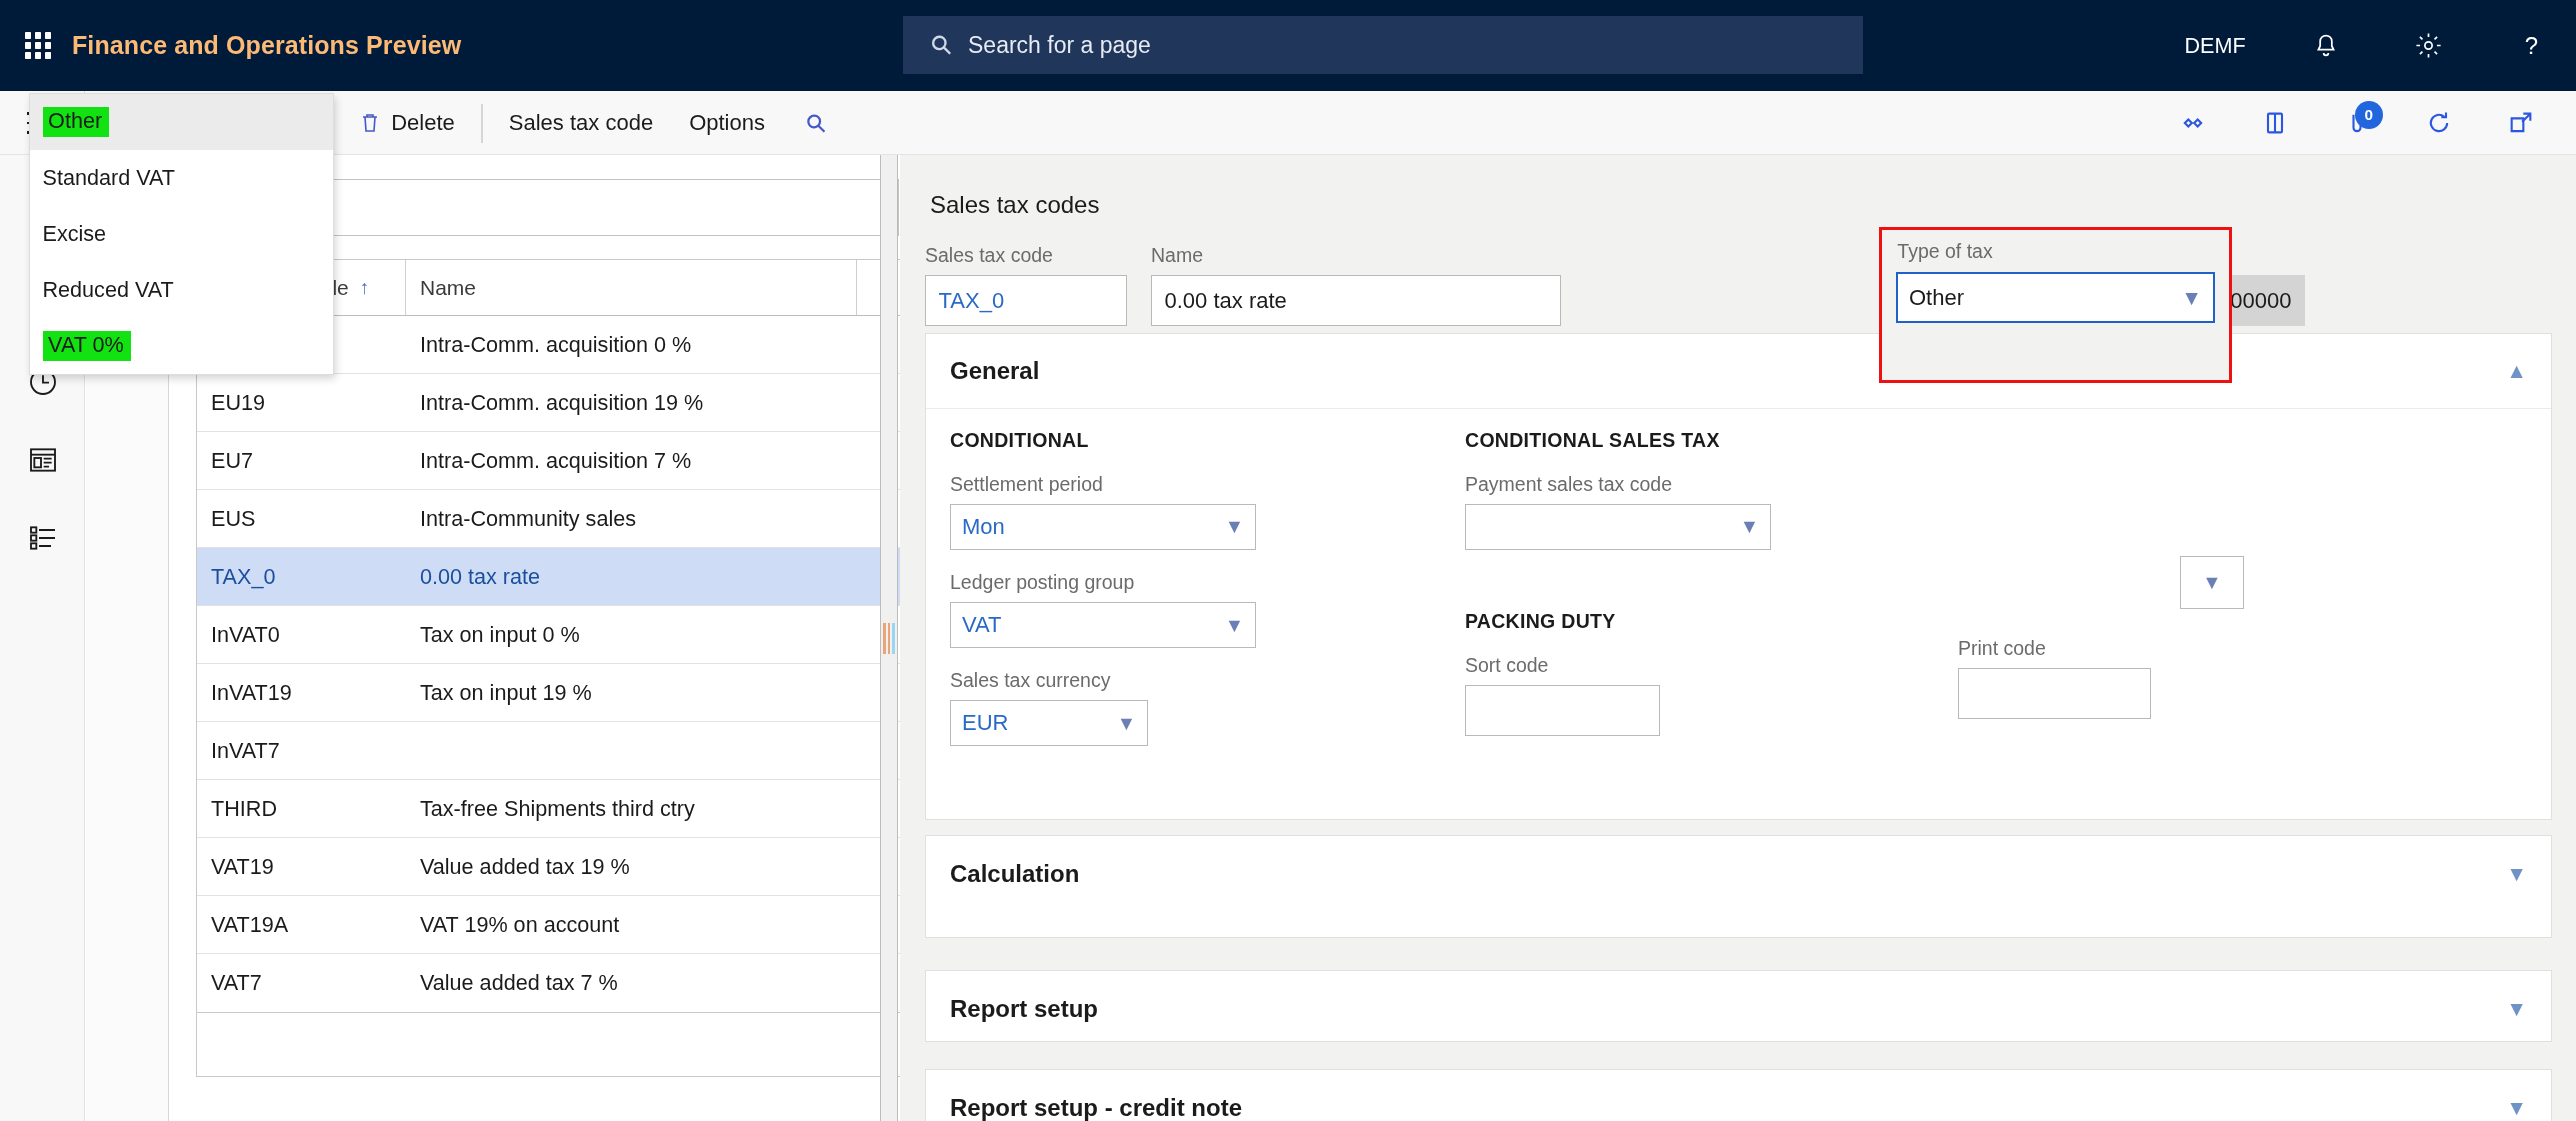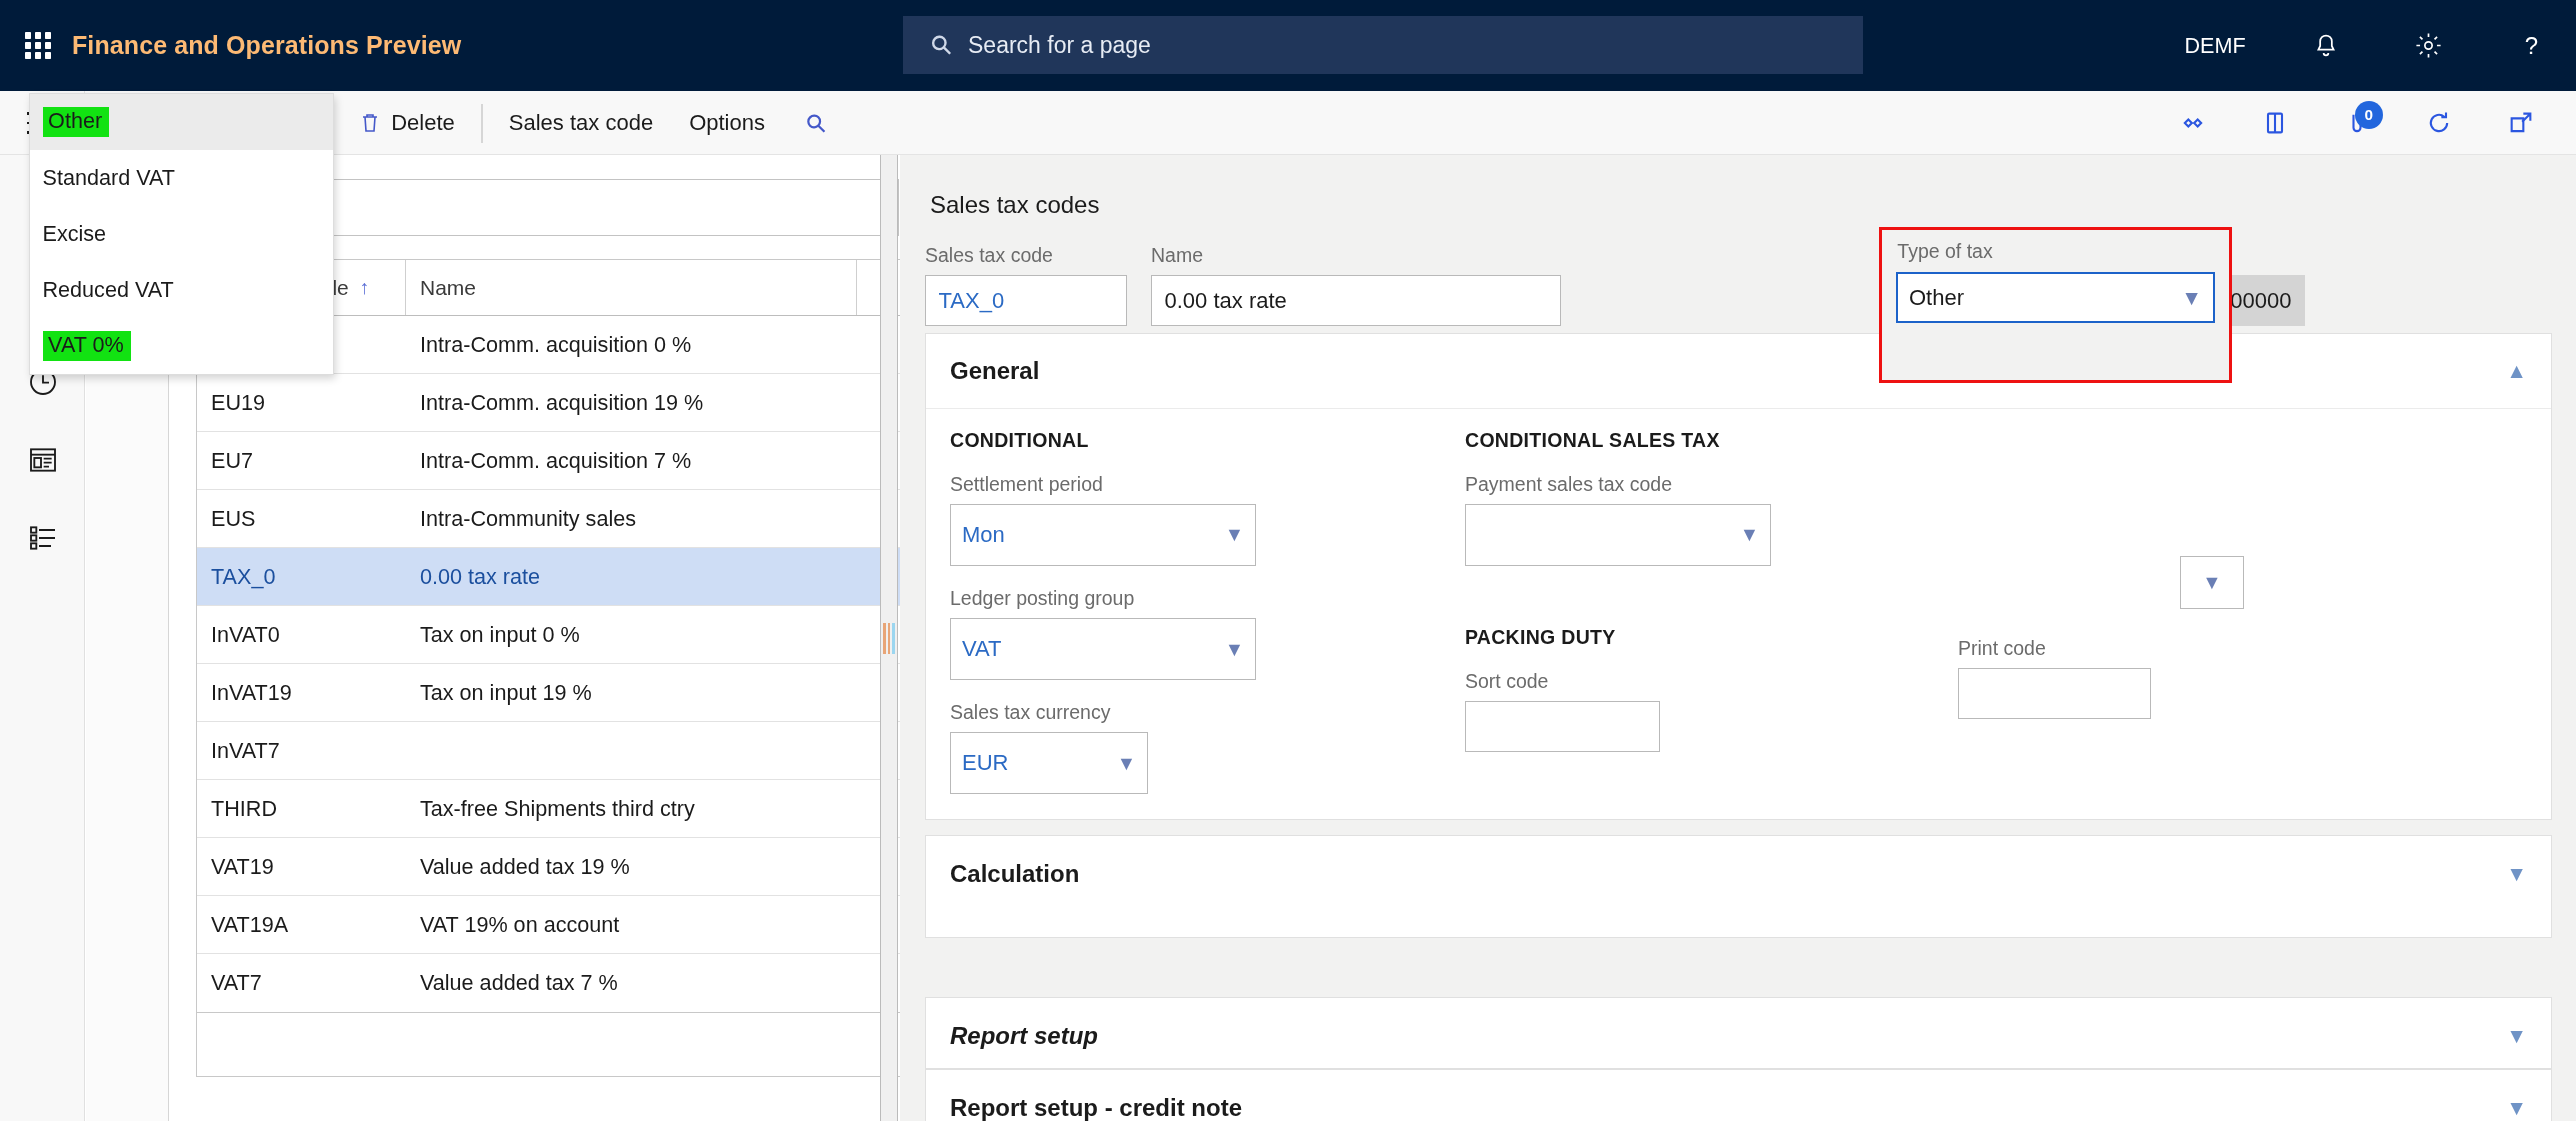--- a/index.html
+++ b/index.html
@@ -191,34 +191,34 @@
   .printcode { position: absolute; left: 1958px; top: 637px; z-index: 5; }
   .printcode .finput { width: 193px; }
 
   
   .section {
     position: absolute; left: 25px; width: 1627px; background: #ffffff;
     border: 1.4px solid #E0E0E0;
   }
   .sect-general { top: 178px; height: 487px; }
   .sect-calc    { top: 680px; height: 103px; }
-  .sect-report  { top: 842px; height: 72px; font-style: italic; }
+  .sect-report  { top: 815px; height: 72px; }
   .sect-credit  { top: 914px; height: 103px; }
   .sechead {
     height: 75px; display:flex; align-items:center; padding: 0 24px;
     font-size: 24px; font-weight: bold; color: #1B1B1B; cursor:pointer;
   }
   .sect-general .sechead { border-bottom: 1.4px solid #EBEBEB; }
   .sechead .chev { margin-left: auto; color: #6F93C6; font-size: 21px; font-weight: normal; }
   .secbody { padding: 19.5px 24px 0 24px; display:flex; gap: 0; }
   .subcol { width: 515px; }
   .subhdr { font-size: 19.5px; font-weight: bold; color: #1B1B1B; letter-spacing: 0.3px; margin-bottom: 21px; }
   .fgroup { margin-bottom: 21px; }
   .selbox {
-    height: 62px; border: 1.4px solid #B9B9B9; background:#fff;
+    height: 46px; border: 1.4px solid #B9B9B9; background:#fff;
     display:flex; align-items:center; padding: 0 11px; font-size: 22px; color: #2B6AC4; cursor:pointer;
   }
   .selbox .cv { margin-left: auto; color: #6A7FB5; font-size: 19.5px; }
   .w440 { width: 306px; }
   .w285 { width: 198px; }
   .w280 { width: 195px; }
   .plainbox { height: 51px; border: 1.4px solid #B9B9B9; background:#fff; cursor:text; }
   .spacer56 { height: 39px; }
 </style>
 </head>

